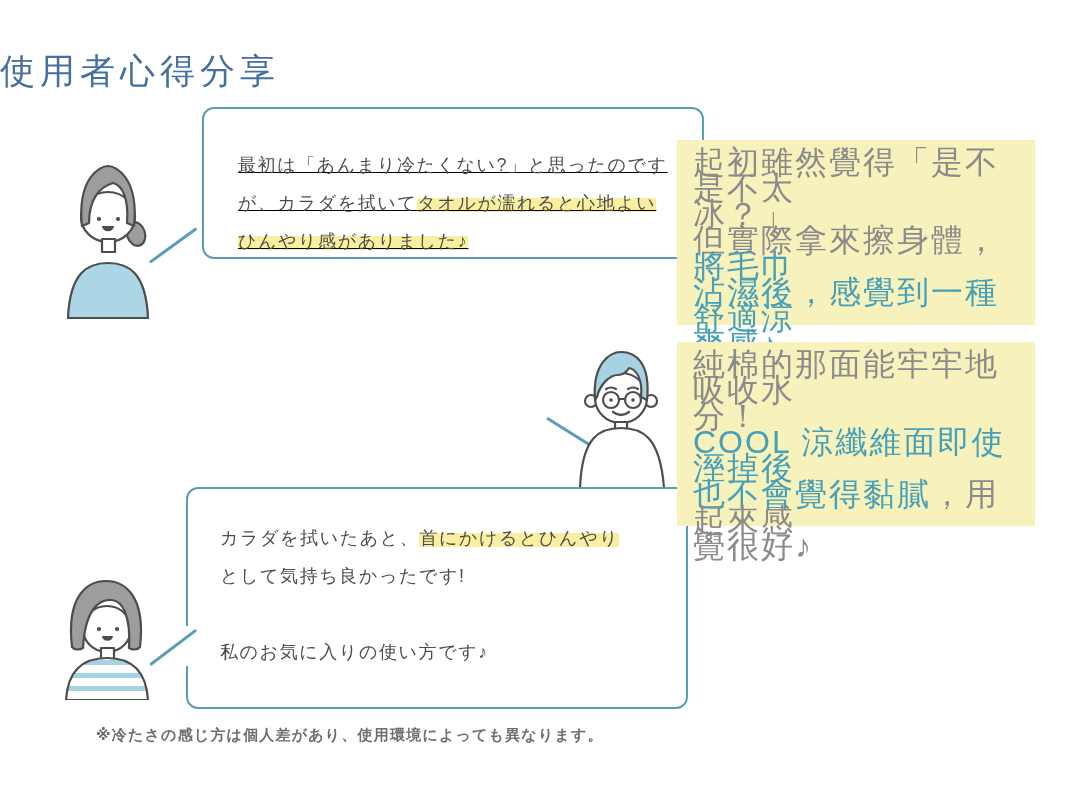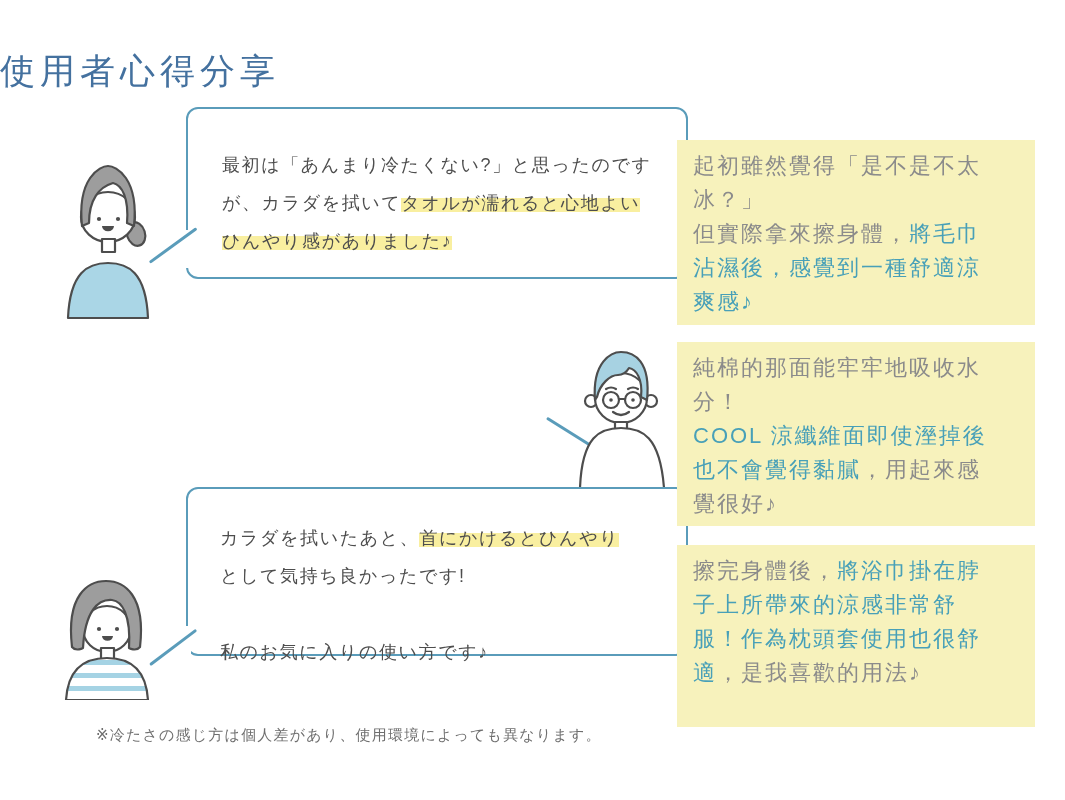--- a/index.html
+++ b/index.html
@@ -15,38 +15,38 @@
     color:var(--text_dark);font-weight:500;}
   .hl{background:linear-gradient(transparent 24%, var(--highlight_yellow) 24%, var(--highlight_yellow) 96%, transparent 96%);}
 
   .tail{position:absolute;height:2.5px;background:var(--bubble_border);border-radius:2px;}
   .patch{position:absolute;background:#fff;}
 
   .avatar{position:absolute;}
 
   .note-box{position:absolute;left:677px;width:358px;background:var(--box_yellow);
     box-sizing:border-box;padding:9px 16px;}
-  .cn-text{white-space:pre-line;font-size:22px;line-height:34px;letter-spacing:2px;font-weight:500;}
+  .cn-text{white-space:pre-line;font-size:32px;line-height:26px;letter-spacing:2px;font-weight:500;}
   .cn-text .gray{color:var(--cn_gray);}
   .cn-text .teal{color:var(--cn_teal);}
 
   .footnote{position:absolute;left:96px;top:726px;font-size:15px;letter-spacing:1.2px;
-    color:var(--footnote_gray);}
+    color:var(--footnote_gray);font-weight:bold;}
 
   svg .outline{stroke:var(--line_dark);stroke-width:2.2;stroke-linecap:round;stroke-linejoin:round;}
   svg .nofill{fill:none;}
 </style>
 </head>
 <body>
 
 <div id="page">
 
   <div class="page-title">使用者心得分享</div>
 
-  <div class="bubble" style="left:186px;top:107px;width:502px;height:172px;">
+  <div class="bubble" style="left:202px;top:107px;width:502px;height:152px;text-decoration:underline;">
     <div class="bubble-text" style="padding:37px 26px 0 34px;"><span class="">最初は「あんまり冷たくない?」と思ったのです
 が、カラダを拭いて</span><span class="hl">タオルが濡れると心地よい
 ひんやり感がありました♪</span></div>
   </div>
   <div class="patch" style="left:184px;top:230px;width:7px;height:38px;"></div>
   <div class="tail" style="left:144px;top:244px;width:58px;transform:rotate(-36deg);"></div>
 
   <div class="patch" style="left:548px;top:408px;width:8px;height:38px;"></div>
   <div class="tail" style="left:543px;top:430px;width:51px;transform:rotate(32deg);"></div>
 
@@ -71,21 +71,21 @@
     <circle class="outline" cx="39" cy="52" r="8" fill="#fff"></circle>
     <circle class="outline" cx="61" cy="52" r="8" fill="#fff"></circle>
     <line class="outline" x1="47" y1="51" x2="53" y2="51"></line>
     <circle cx="39" cy="52" r="1.8" fill="var(--line_dark)"></circle>
     <circle cx="61" cy="52" r="1.8" fill="var(--line_dark)"></circle>
     <path class="outline nofill" d="M41,64 Q49,70 57,64"></path>
     <rect class="outline" x="43" y="74" width="12" height="11" fill="#fff"></rect>
     <path class="outline" fill="#fff" d="M8,140 C10,88 28,80 49,80 C70,80 88,88 92,140 Z"></path>
   </svg>
 
-  <div class="bubble" style="left:186px;top:487px;width:502px;height:169px;">
+  <div class="bubble" style="left:186px;top:487px;width:502px;height:222px;">
     <div class="bubble-text" style="padding:30px 26px 0 32px;"><span class="">カラダを拭いたあと、</span><span class="hl">首にかけるとひんやり</span><span class="">
 として気持ち良かったです!
 </span><span class="">
 私のお気に入りの使い方です♪</span></div>
   </div>
   <div class="patch" style="left:184px;top:626px;width:7px;height:40px;"></div>
   <div class="tail" style="left:144px;top:646px;width:58px;transform:rotate(-37deg);"></div>
 
   <svg class="avatar" style="left:58px;top:575px;" width="98" height="125" viewBox="0 0 98 125">
     <defs>
@@ -110,22 +110,16 @@
 沾濕後，感覺到一種舒適涼
 爽感♪</span></div>
   </div>
   <div class="note-box" style="top:342px;height:184px;">
     <div class="cn-text"><span class="gray">純棉的那面能牢牢地吸收水
 分！
 </span><span class="teal">COOL 涼纖維面即使溼掉後
 也不會覺得黏膩</span><span class="gray">，用起來感
 覺很好♪</span></div>
   </div>
-  <div class="note-box" style="top:545px;height:182px;">
-    <div class="cn-text"><span class="gray">擦完身體後，</span><span class="teal">將浴巾掛在脖
-子上所帶來的涼感非常舒
-服！作為枕頭套使用也很舒
-適</span><span class="gray">，是我喜歡的用法♪</span></div>
-  </div>
 
   <div class="footnote">※冷たさの感じ方は個人差があり、使用環境によっても異なります。</div>
 
 </div>
 
 </body></html>

